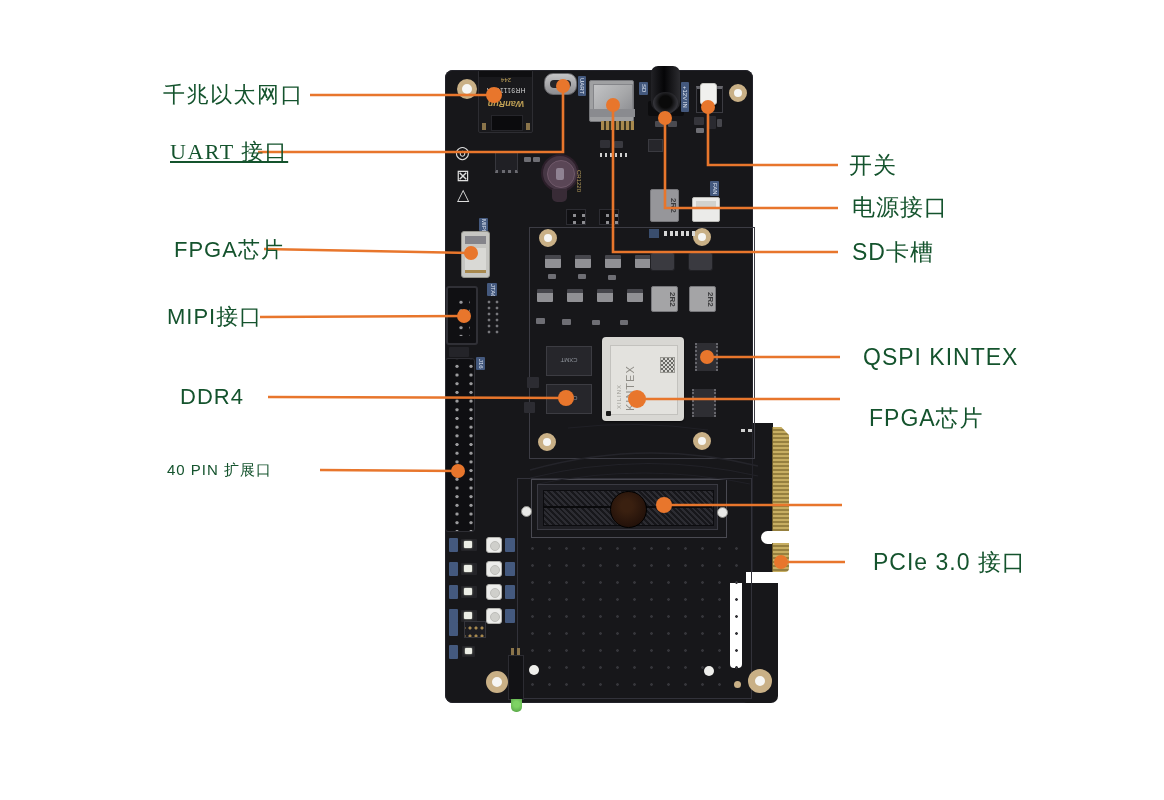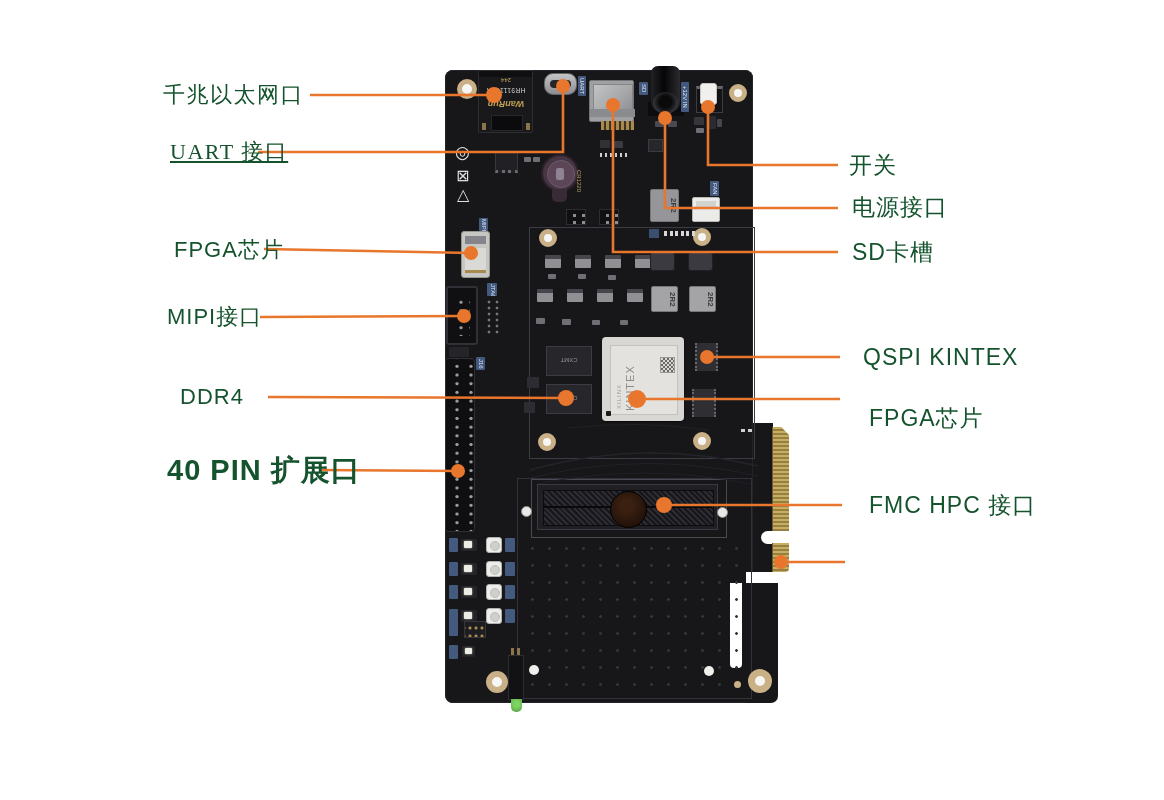--- a/index.html
+++ b/index.html
@@ -273,21 +273,21 @@
       <circle cx="664" cy="505" r="8"></circle>
       <circle cx="781" cy="562" r="7"></circle>
     </g>
   </svg>
 
   <div class="callout cjk-serif" style="left:163px;top:82px;">千兆以太网口</div>
   <div class="callout cjk-serif" style="left:170px;top:139px;text-decoration:underline;">UART 接口</div>
   <div class="callout cjk-sans" style="left:174px;top:237px;font-size:22px;">FPGA芯片</div>
   <div class="callout cjk-sans" style="left:167px;top:304px;font-size:22px;">MIPI接口</div>
   <div class="callout cjk-sans" style="left:180px;top:384px;font-size:22px;">DDR4</div>
-  <div class="callout cjk-sans" style="left:167px;top:457px;font-size:29px;font-weight:bold;">40 PIN 扩展口</div>
+  <div class="callout cjk-sans" style="left:167px;top:457px;font-size:15px;">40 PIN 扩展口</div>
   <div class="callout cjk-sans" style="left:849px;top:152px;">开关</div>
   <div class="callout cjk-sans" style="left:852px;top:194px;">电源接口</div>
   <div class="callout cjk-sans" style="left:852px;top:239px;">SD卡槽</div>
   <div class="callout cjk-sans" style="left:863px;top:344px;">QSPI KINTEX</div>
   <div class="callout cjk-sans" style="left:869px;top:405px;">FPGA芯片</div>
-  <div class="callout cjk-sans" style="left:869px;top:492px;">FMC HPC 接口</div>
+  <div class="callout cjk-sans" style="left:873px;top:549px;">PCIe 3.0 接口</div>
 
 </div>
 
 </body></html>

